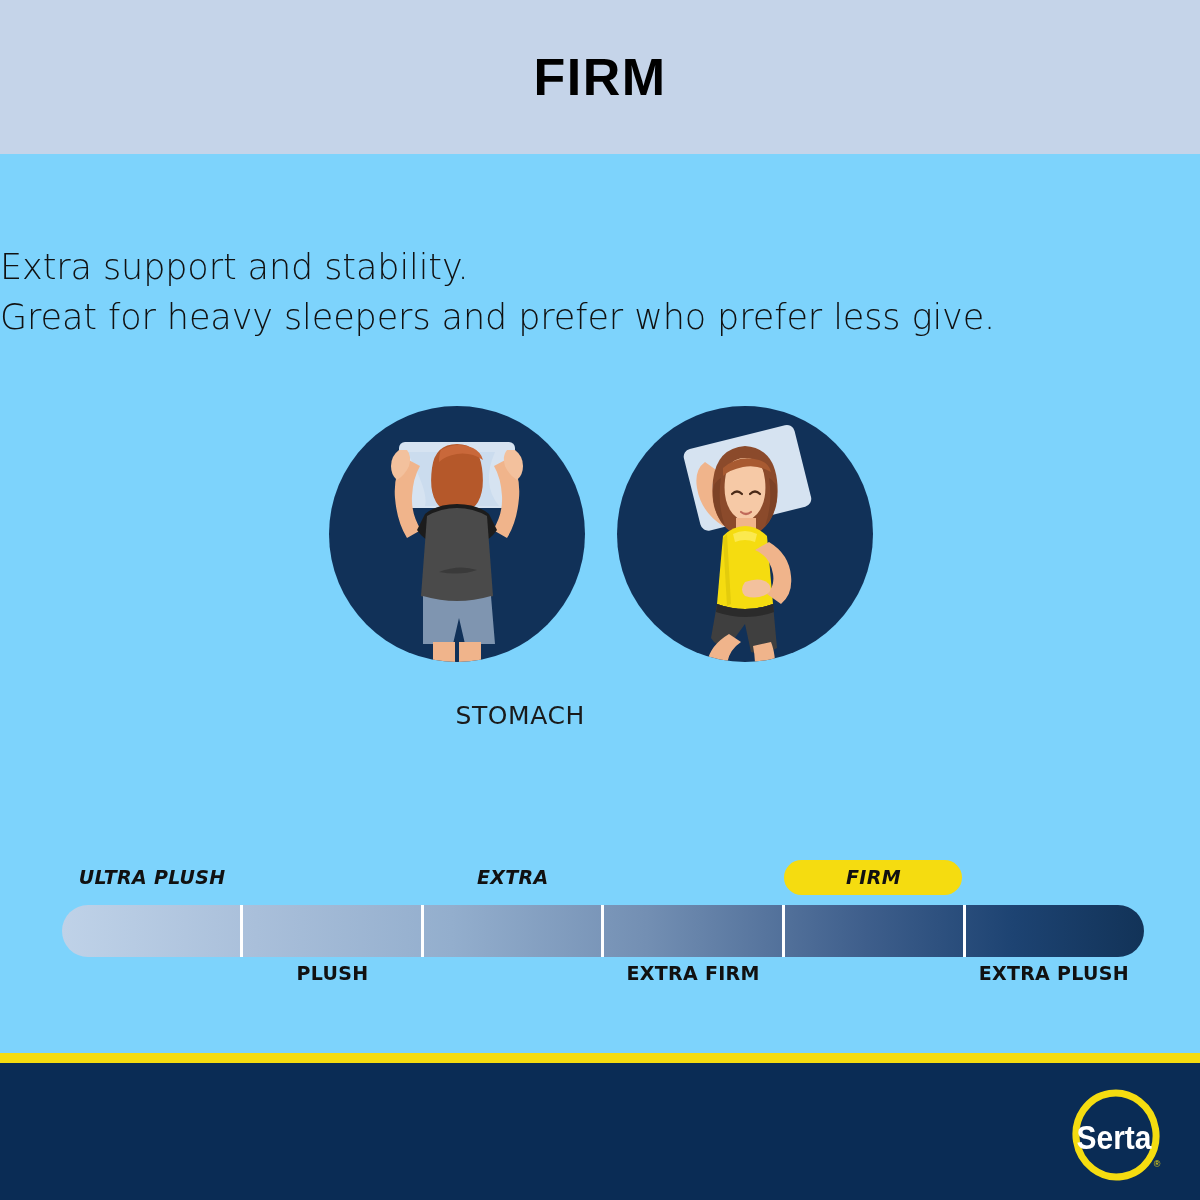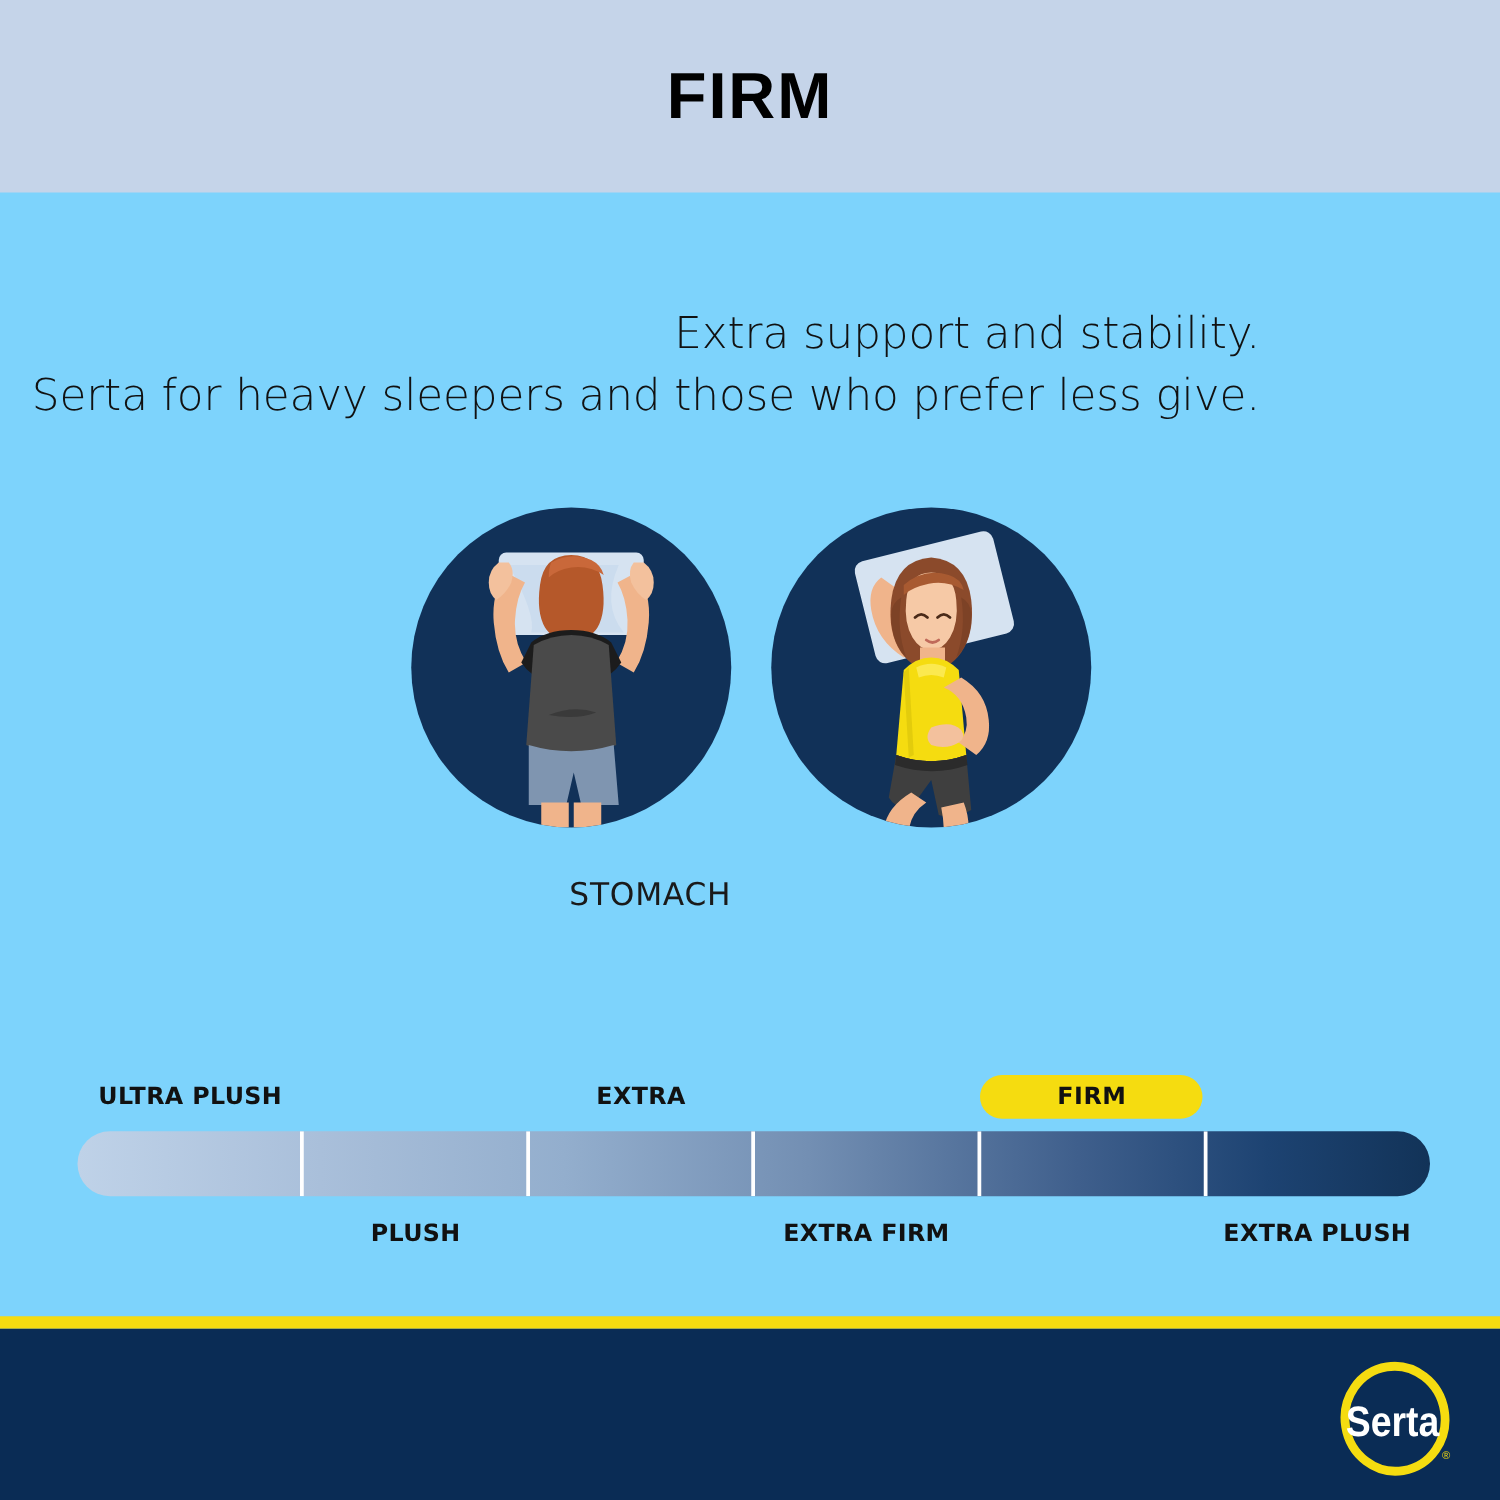--- a/index.html
+++ b/index.html
@@ -36,21 +36,21 @@
     letter-spacing: 1.5px;
     color: #000000;
     font-family: "Liberation Sans", sans-serif;
   }
 
   
   .subtitle {
     position: absolute;
     left: 0; top: 243px;
     width: 1008px;
-    text-align: right;
+    text-align: left;
     color: #111111;
     font-size: 35px;
     line-height: 1.42;
     font-weight: 300;
     letter-spacing: -0.1px;
     font-family: "DejaVu Sans", sans-serif;
   }
   .subtitle .line {
     display: block;
     white-space: nowrap;
@@ -102,22 +102,22 @@
   }
 
   .scale-labels-top,
   .scale-labels-bottom {
     position: absolute;
     left: 0;
     width: 1082px;
     height: 30px;
     display: flex;
   }
-  .scale-labels-top { top: 0; }
-  .scale-labels-bottom { top: 110px; }
+  .scale-labels-top { top: 0; font-style: italic; }
+  .scale-labels-bottom { top: 96px; }
 
   .lbl {
     flex: 1 1 0;
     text-align: center;
     font-size: 19px;
     font-weight: 600;
     letter-spacing: 0.3px;
     color: #111111;
     line-height: 30px;
     font-family: "DejaVu Sans", sans-serif;
@@ -198,21 +198,21 @@
 <body>
 
 <div class="page">
 
   <div class="header">
     <div class="header-title">FIRM</div>
   </div>
 
   <div class="subtitle">
     <span class="line">Extra support and stability.</span>
-    <span class="line">Serta for heavy sleepers and those who prefer less give.</span>
+    <span class="line">Great for heavy sleepers and prefer who prefer less give.</span>
   </div>
 
   <div class="illustrations">
 
     <div class="illus stomach">
       <div class="circle">
         <svg viewBox="0 0 256 256" xmlns="http://www.w3.org/2000/svg">
 
           <rect x="70" y="36" width="116" height="66" rx="6" fill="#d6e3f1"></rect>
           <path d="M78 46 Q100 86 96 100 L170 100 Q152 78 166 46 Z" fill="#cbdcee"></path>

